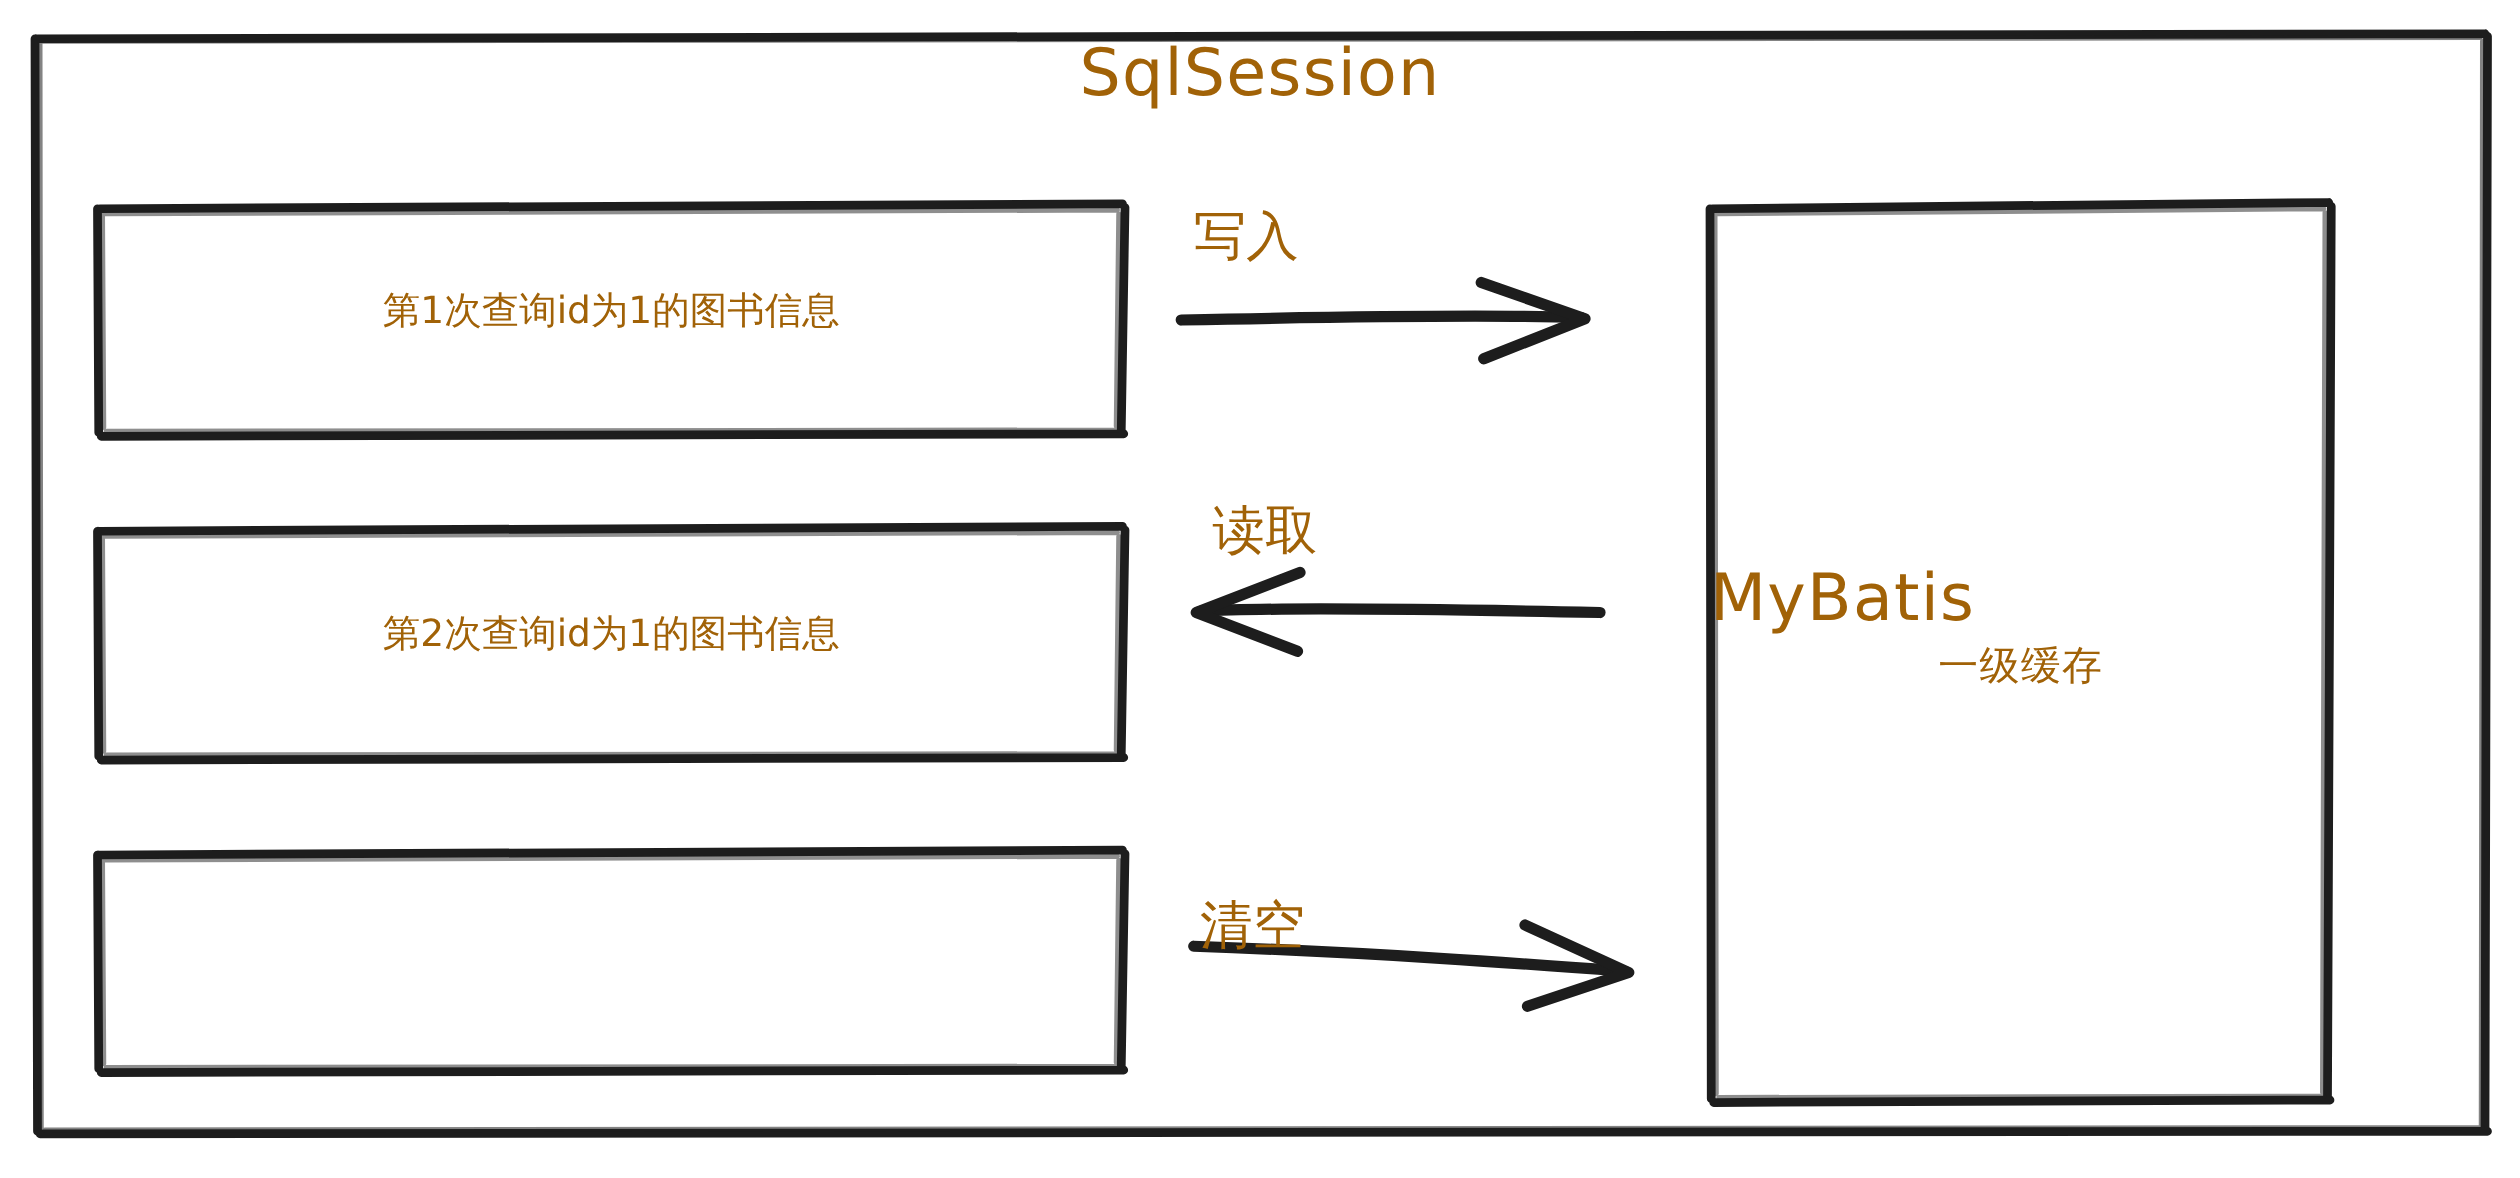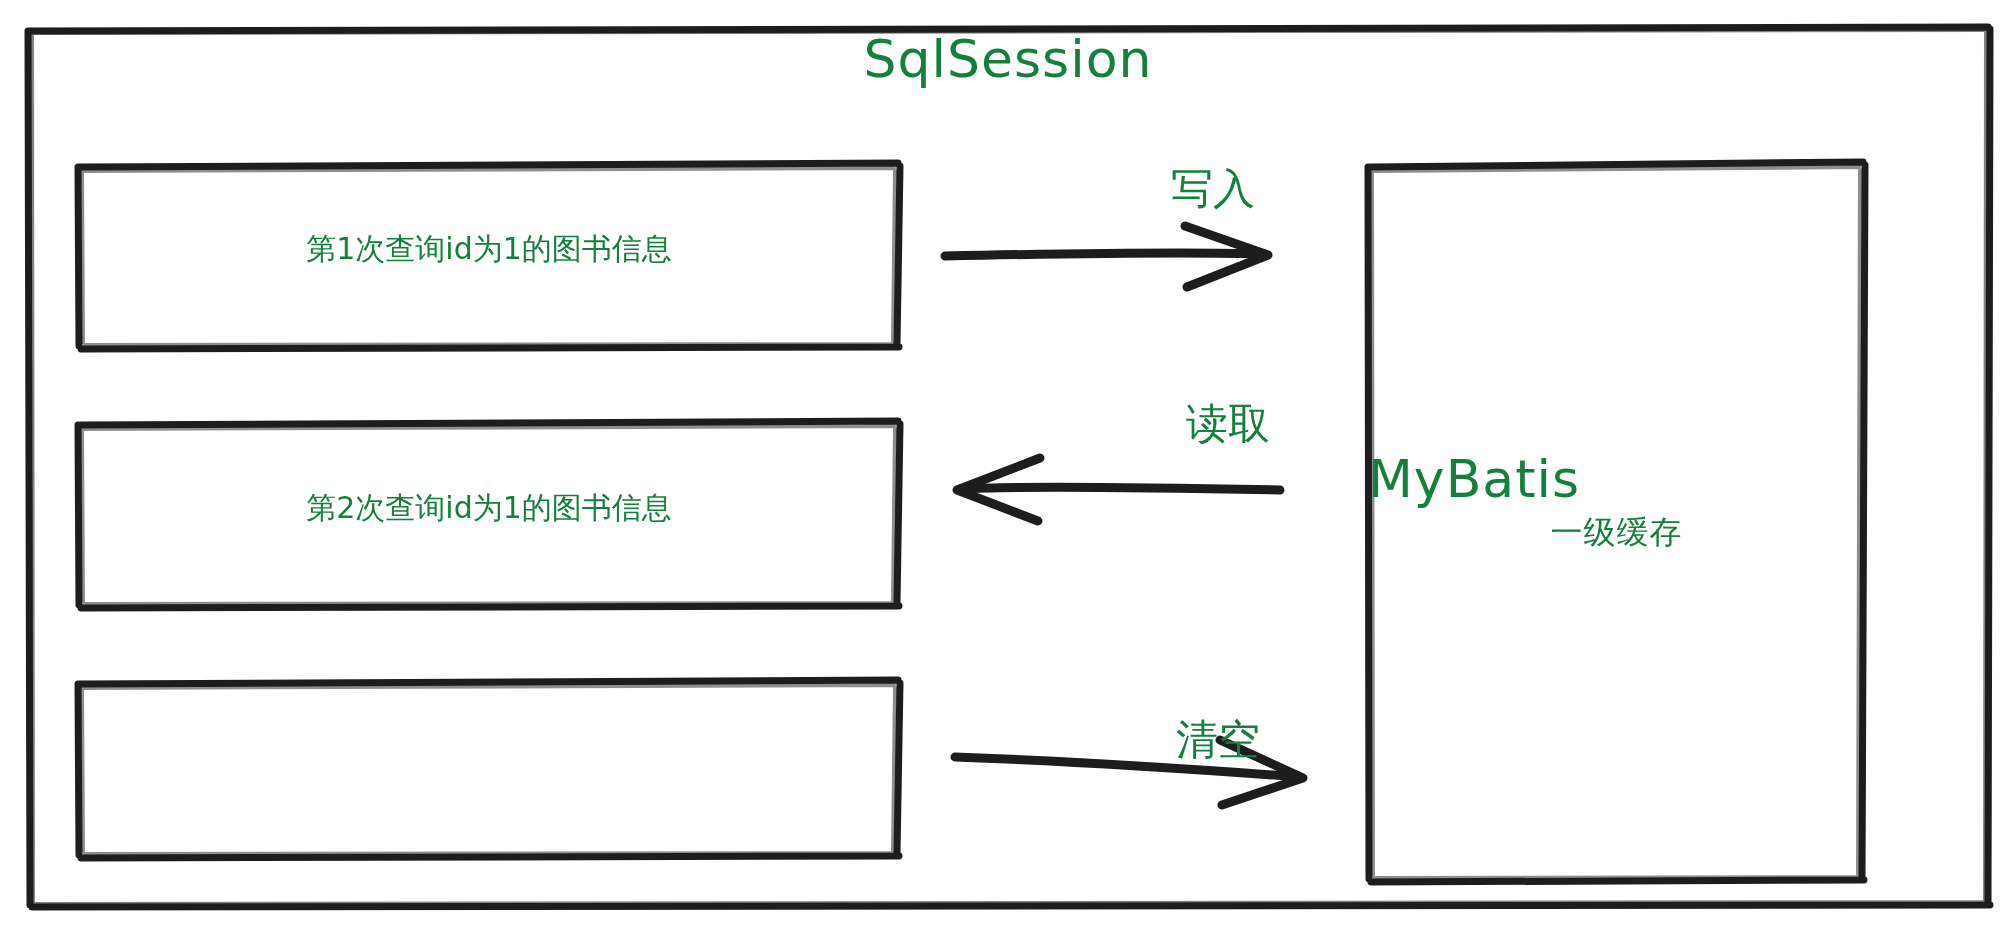--- a/index.html
+++ b/index.html
@@ -17,21 +17,21 @@
   }
   #sketch {
     position: absolute;
     left: 0;
     top: 0;
     width: 2016px;
     height: 942px;
   }
   .lbl {
     position: absolute;
-    color: #15803d;
+    color: #a16207;
     white-space: nowrap;
     line-height: 1.12;
     user-select: none;
   }
   .diagram-title {
     left: 0;
     top: 30px;
     width: 2016px;
     text-align: center;
     font-size: 52px;
@@ -41,21 +41,21 @@
   }
   .proc-label {
     position: absolute;
     width: 822px;
     left: 78px;
     text-align: center;
     font-size: 30px;
   }
   .arrow-label {
     font-size: 42px;
-    text-align: right;
+    text-align: left;
     width: 300px;
   }
   .cache-title {
     position: absolute;
     left: 1368px;
     width: 497px;
     font-size: 52px;
     letter-spacing: 1px;
   }
   .cache-sub {

